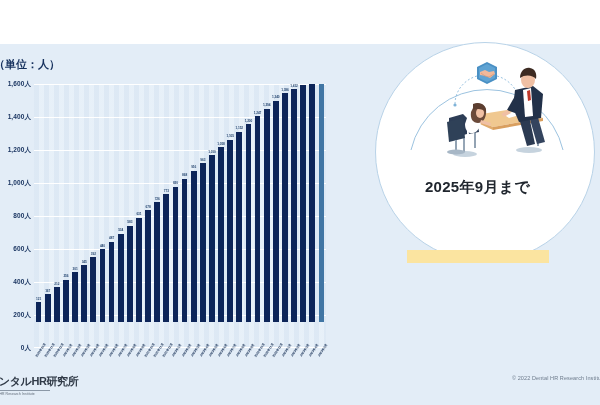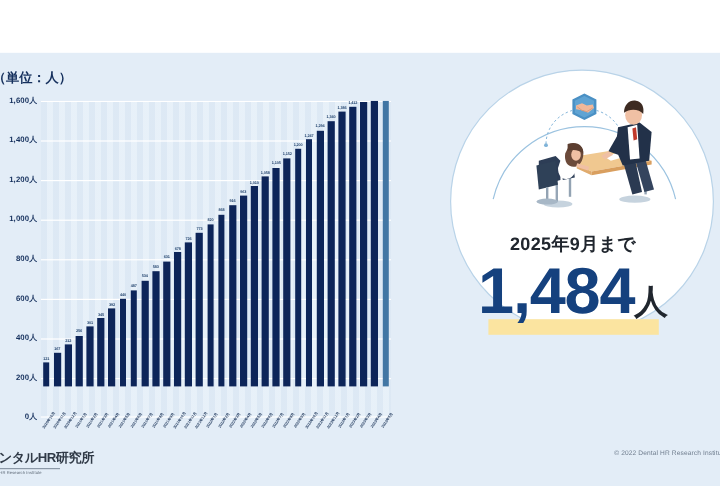--- a/index.html
+++ b/index.html
@@ -57,21 +57,21 @@
   
   #x-axis{position:absolute;left:0;right:0;bottom:0;height:26px;display:flex;}
   .x-slot{flex:1 1 0;position:relative;}
   .x-lab{
     position:absolute;left:50%;top:1px;
     font-size:3.1px;font-weight:bold;color:#223a5e;white-space:nowrap;
     transform:translateX(-50%) rotate(-56deg);transform-origin:center top;letter-spacing:-.05px;
   }
 
   
-  #circle-panel{position:absolute;left:355px;top:48px;width:245px;height:300px;}
+  #circle-panel{position:absolute;left:355px;top:32px;width:245px;height:300px;}
   #big-circle{
     position:absolute;left:20px;top:10px;width:218px;height:218px;border-radius:50%;
     background:#ffffff;border:1px solid #b9d3e8;
   }
   #illus{position:absolute;left:52px;top:14px;width:160px;height:118px;}
   #stat-date{
     position:absolute;left:0;right:0;top:146px;text-align:center;
     font-size:15px;font-weight:bold;color:#20262e;letter-spacing:.3px;
   }
   #stat-hl{
@@ -413,23 +413,20 @@
 
       <g>
         <polygon points="40,76 56,72 58,92 42,96" fill="#2f4158"></polygon>
         <rect x="48" y="94" width="2" height="10" fill="#93a3b3"></rect>
         <ellipse cx="49" cy="106" rx="9" ry="2.5" fill="#a7b7c6"></ellipse>
       </g>
     </svg>
 
     <div id="stat-date">2025年9月まで</div>
     <div id="stat-hl"></div>
-    <div id="stat-value">
-      <span>1,484</span><span class="unit">人</span>
-    </div>
   </div>
 
   <div id="footer">
     <div id="logo">
       <div id="logo-main">デンタルHR研究所</div>
       <div id="logo-rule"></div>
       <div id="logo-sub">Dental HR Research Institute</div>
     </div>
     <div id="copyright">© 2022 Dental HR Research Institute</div>
   </div>

